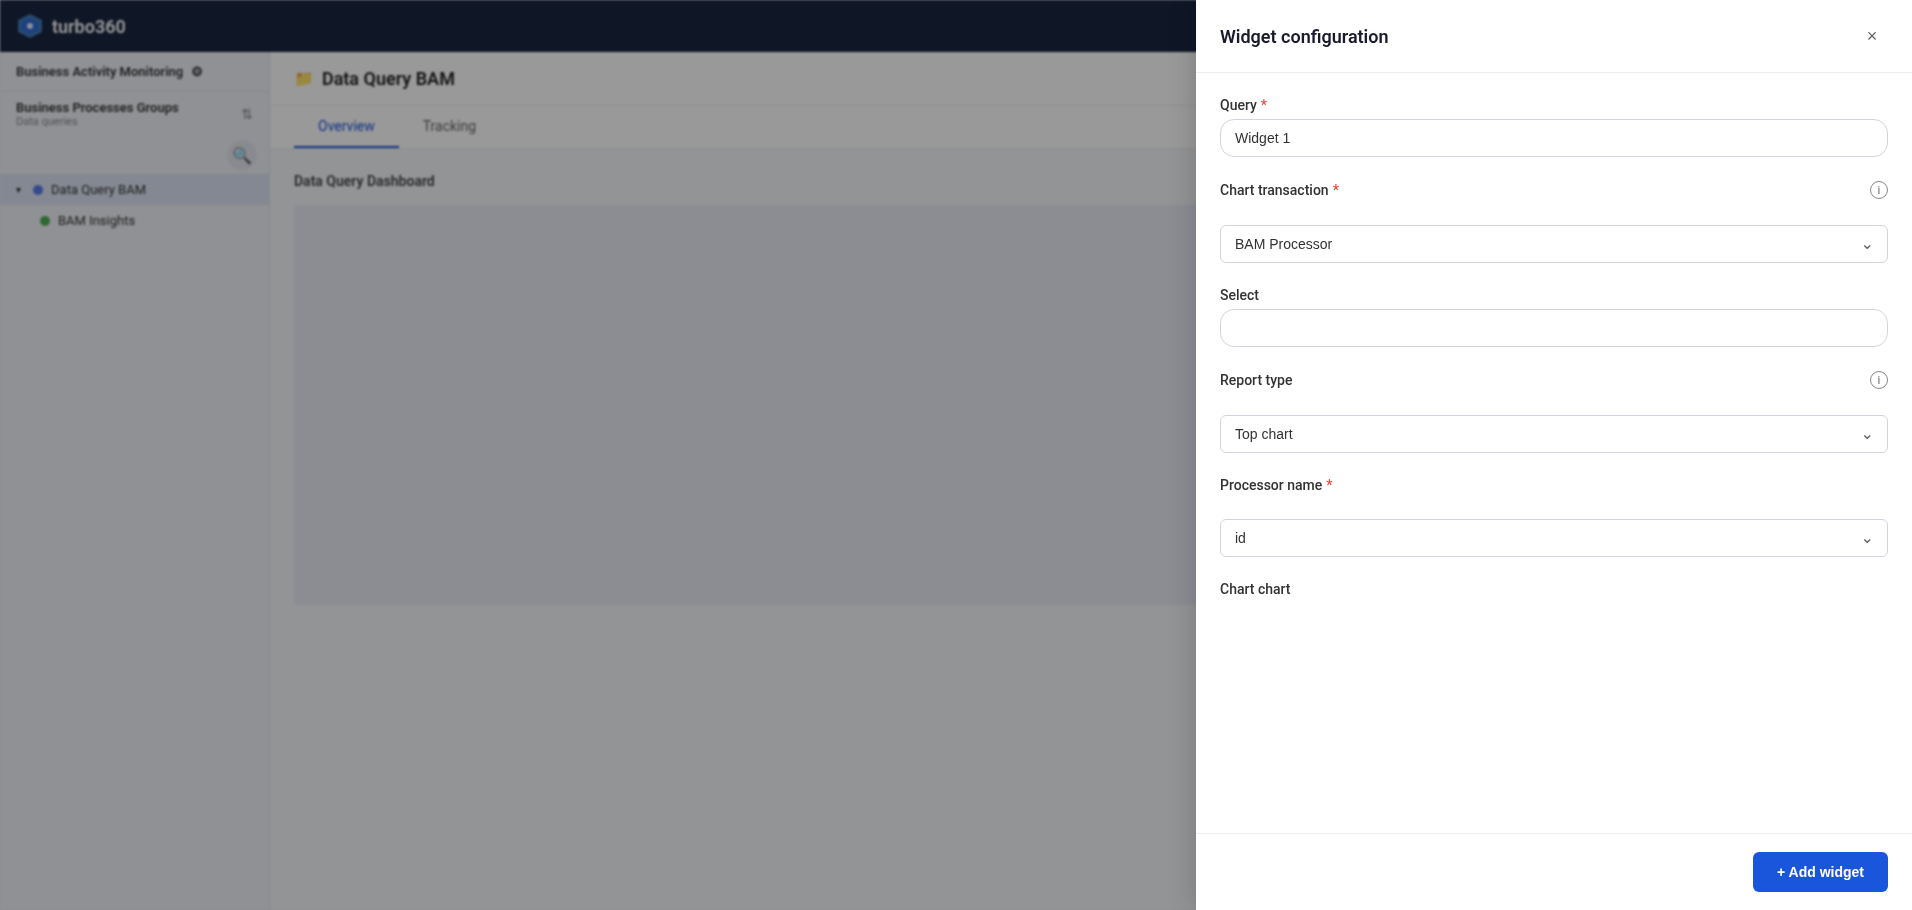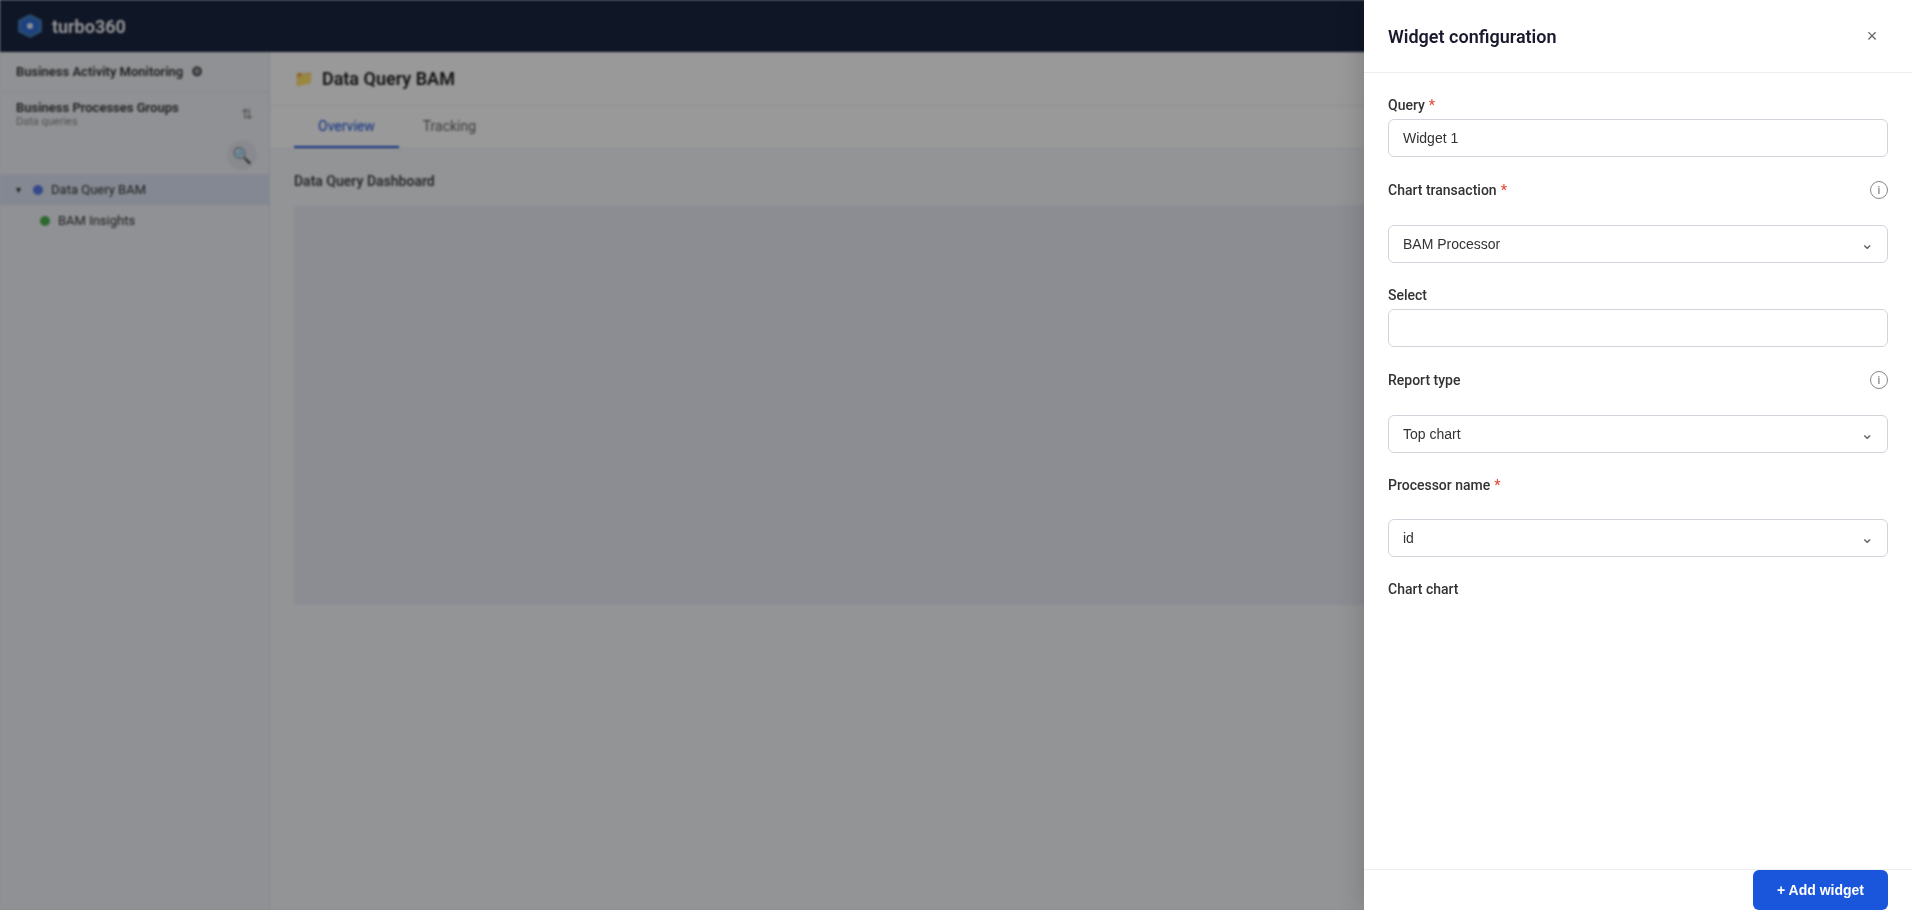--- a/index.html
+++ b/index.html
@@ -86,21 +86,21 @@
       position: absolute;
       top: 0; left: 0; right: 0; bottom: 0;
       background: rgba(0,0,0,0.4);
       z-index: 10;
     }
 
     
     .modal {
       position: absolute;
       top: 0; right: 0;
-      width: 548px;
+      width: 716px;
       height: 910px;
       background: white;
       z-index: 20;
       display: flex;
       flex-direction: column;
       box-shadow: -4px 0 24px rgba(0,0,0,0.15);
     }
     .modal-header {
       display: flex;
       align-items: center;
@@ -129,21 +129,21 @@
       margin-left: auto;
       width: 18px; height: 18px;
       border-radius: 50%; border: 1.5px solid #888;
       display: flex; align-items: center; justify-content: center;
       font-size: 11px; color: #888; cursor: pointer;
     }
     .form-input {
       width: 100%;
       padding: 10px 14px;
       border: 1px solid #d1d5db;
-      border-radius: 6px;
+      border-radius: 14px;
       font-size: 14px; color: #333;
       outline: none;
       background: white;
     }
 
     .form-select {
       width: 100%;
       padding: 10px 14px;
       border: 1px solid #d1d5db;
       border-radius: 6px;
@@ -164,21 +164,21 @@
       position: absolute;
       right: 14px;
       top: 50%;
       transform: translateY(-55%);
       font-size: 16px;
       color: #666;
       pointer-events: none;
     }
 
     .modal-footer {
-      padding: 0 24px;
+      padding: 18px 24px;
       border-top: 1px solid #eee;
       display: flex;
       justify-content: flex-end;
     }
     .btn-add-widget {
       background: #1a56db;
       color: white;
       border: none;
       border-radius: 6px;
       padding: 12px 24px;

